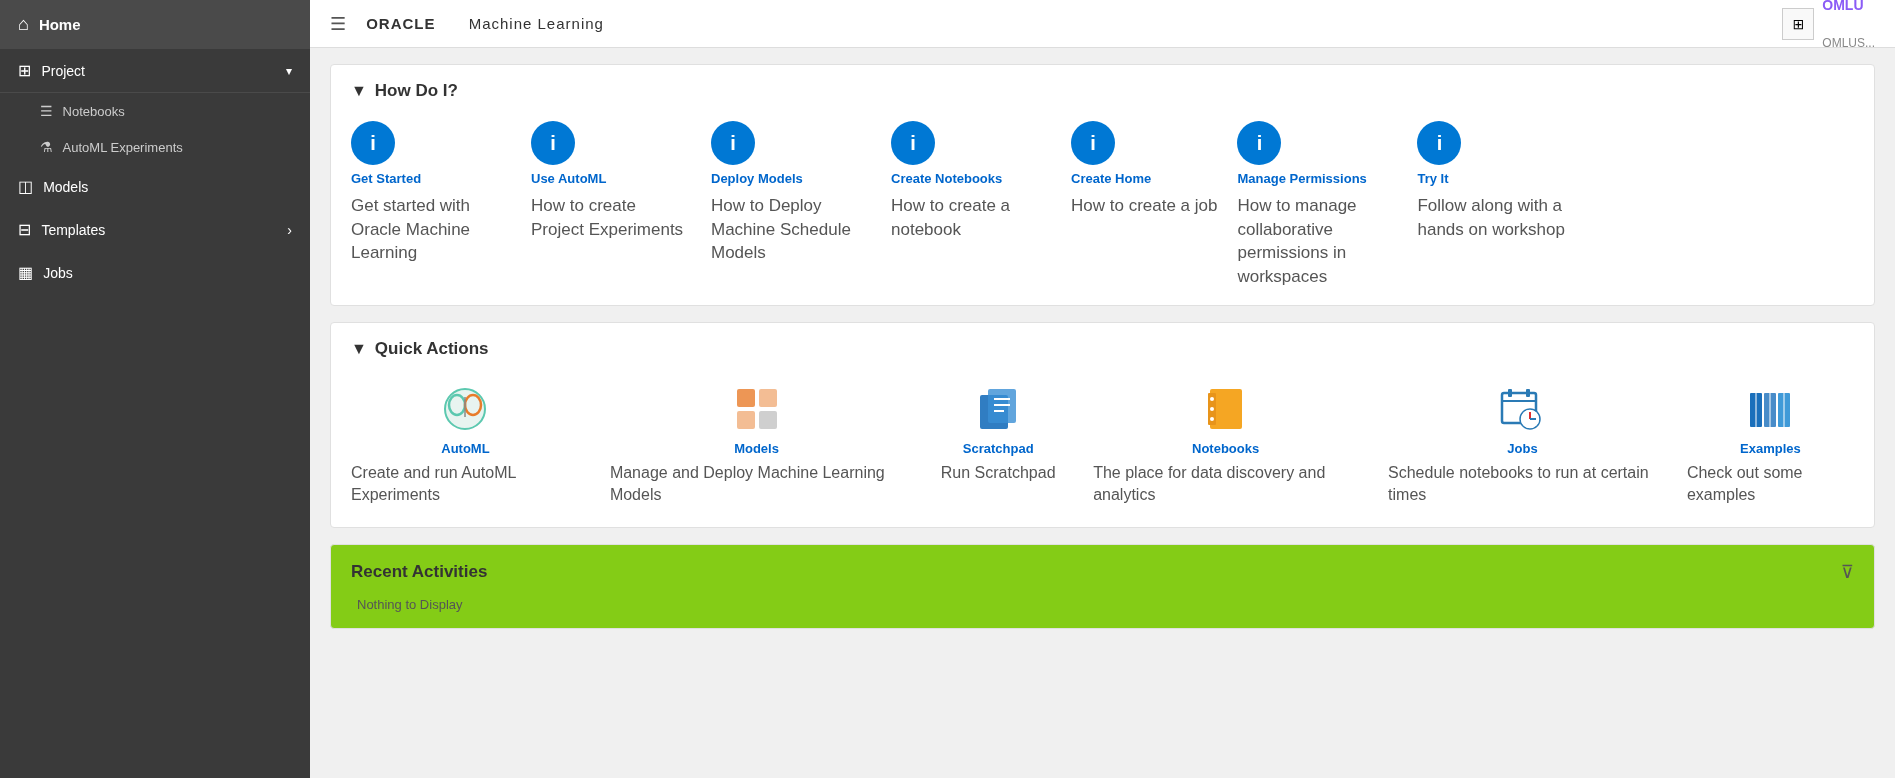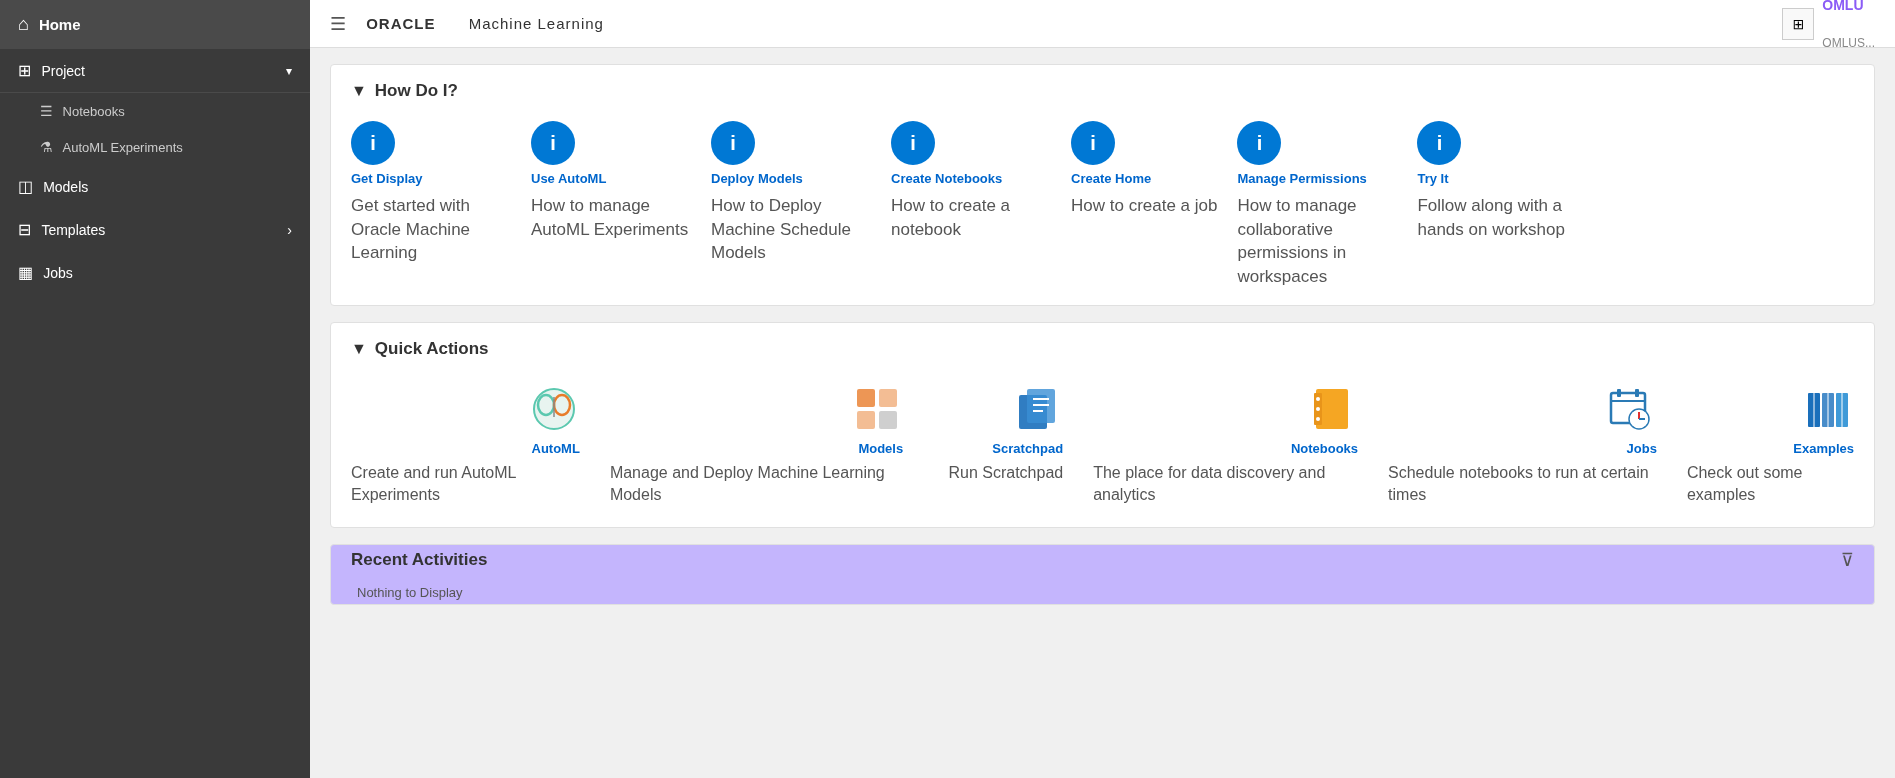--- a/index.html
+++ b/index.html
@@ -152,21 +152,21 @@
     
     .quick-actions-grid {
       display: flex;
       gap: 30px;
       flex-wrap: nowrap;
       padding: 4px 0;
     }
     .qa-item {
       display: flex;
       flex-direction: column;
-      align-items: flex-end;
+      align-items: center;
       gap: 6px;
       min-width: 130px;
       cursor: pointer;
     }
     .qa-icon {
       width: 52px; height: 52px;
       display: flex; align-items: center; justify-content: center;
       font-size: 32px;
     }
     .qa-title {
@@ -175,25 +175,25 @@
       font-size: 13px;
     }
     .qa-desc {
       color: #555;
       font-size: 16px;
       line-height: 1.4;
     }
 
     
     .recent-section {
-      background: #c4b5fd;
+      background: #84cc16;
       margin: 0 20px 16px 20px;
       border: 1px solid #e0e0e0;
       border-radius: 4px;
-      padding: 4px 20px;
+      padding: 16px 20px;
     }
     .recent-header {
       display: flex;
       align-items: center;
       justify-content: space-between;
       margin-bottom: 14px;
     }
     .recent-title {
       font-size: 17px;
       font-weight: 700;
@@ -264,28 +264,28 @@
 
     <div class="section-card">
       <div class="section-header">
         <span style="font-size:16px;">▼</span>
         <span>How Do I?</span>
       </div>
       <div class="how-do-i-grid">
 
         <div class="hdi-item">
           <div class="hdi-icon-circle">i</div>
-          <div class="hdi-title">Get Display</div>
+          <div class="hdi-title">Get Started</div>
           <div class="hdi-desc">Get started with Oracle Machine Learning</div>
         </div>
 
         <div class="hdi-item">
           <div class="hdi-icon-circle">i</div>
           <div class="hdi-title">Use AutoML</div>
-          <div class="hdi-desc">How to manage AutoML Experiments</div>
+          <div class="hdi-desc">How to create Project Experiments</div>
         </div>
 
         <div class="hdi-item">
           <div class="hdi-icon-circle">i</div>
           <div class="hdi-title">Deploy Models</div>
           <div class="hdi-desc">How to Deploy Machine Schedule Models</div>
         </div>
 
         <div class="hdi-item">
           <div class="hdi-icon-circle">i</div>

